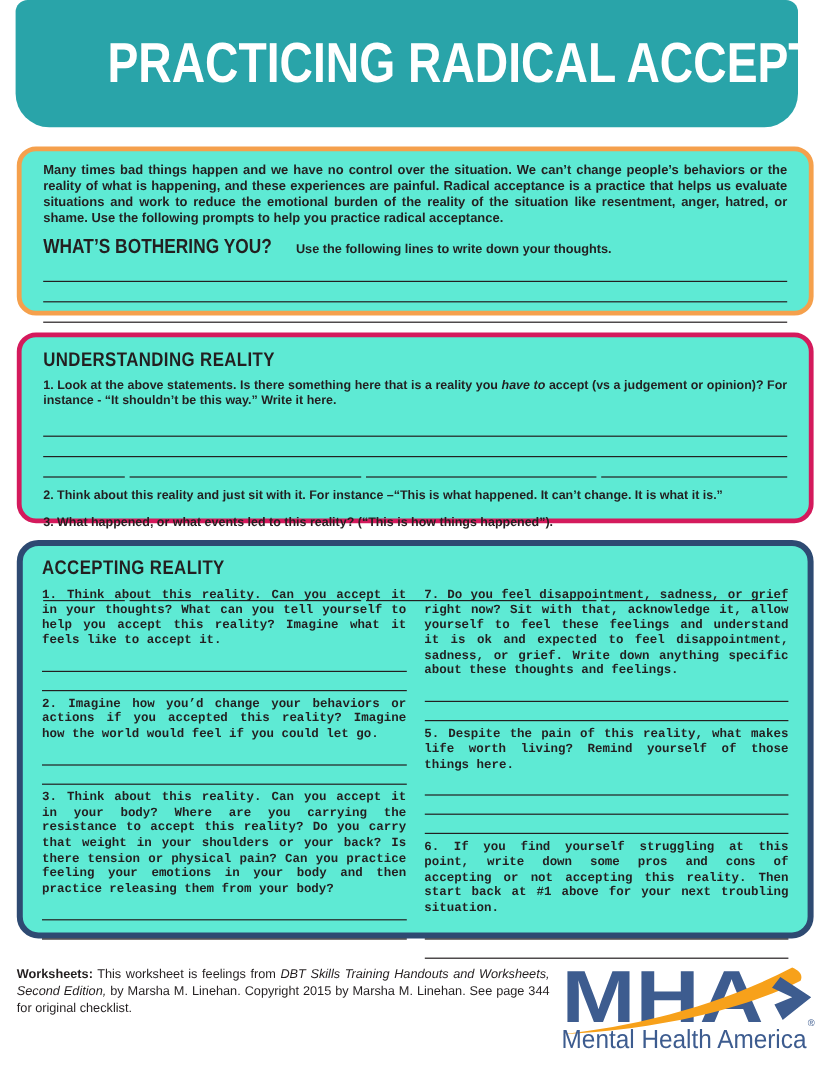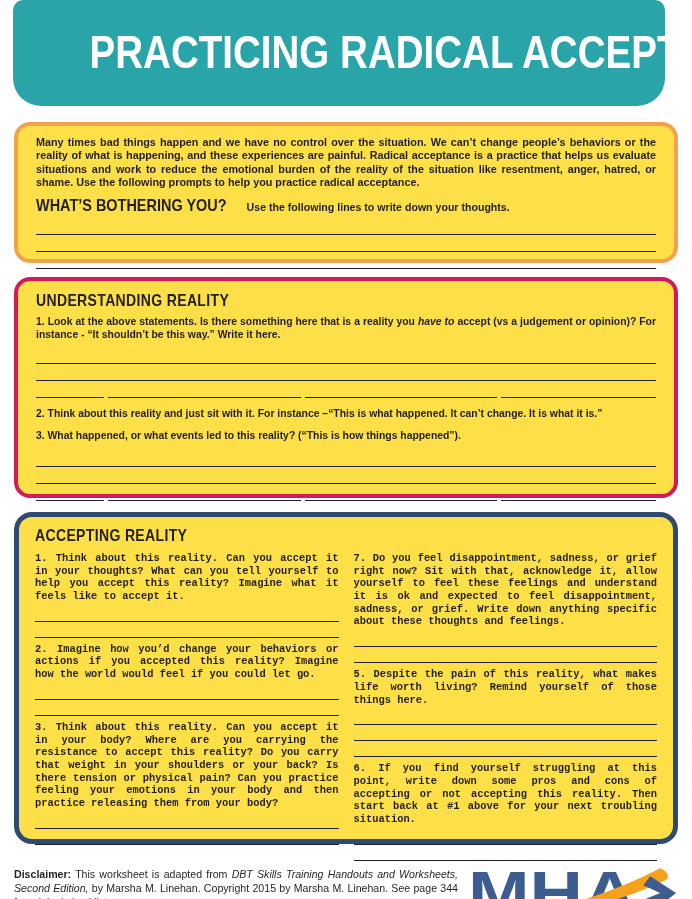--- a/index.html
+++ b/index.html
@@ -30,25 +30,25 @@
     letter-spacing:0px;
     color:#ffffff;
     white-space:nowrap;
   }
 
   
   .wbox {
     margin:14px 14px 0 14px;
     width:664px;
     border-radius:16px;
-    background:#fde047;
+    background:#5eead4;
     padding:10px 18px 8px 18px;
   }
   .box-orange { margin-top:16px; height:141px; border:4px solid #f5a04c; }
-  .box-pink   { height:221px; border:4px solid #d41a5c; }
+  .box-pink   { height:159px; border:4px solid #d41a5c; }
   .box-navy   { height:332px; border:5px solid #2e4a72; border-radius:18px; padding:9px 16px 8px 16px; }
 
   .box-head {
     display:inline-block;
     transform:scaleX(0.85);
     transform-origin:left center;
     font-weight:bold;
     font-size:16.5px;
     letter-spacing:0.4px;
     white-space:nowrap;
@@ -208,21 +208,21 @@
       <div class="item">
         <div class="qtext">6. If you find yourself struggling at this point, write down some pros and cons of accepting or not accepting this reality. Then start back at #1 above for your next troubling situation.</div>
         <div class="wline first"></div>
         <div class="wline"></div>
       </div>
     </div>
   </div>
 </div>
 
 <div class="footer">
-  <div class="disclaimer"><b>Disclaimer:</b><span> This worksheet is adapted from </span><i>DBT Skills Training Handouts and Worksheets, Second Edition,</i><span> by Marsha M. Linehan. Copyright 2015 by Marsha M. Linehan. See page 344 for original checklist.</span></div>
+  <div class="disclaimer"><b>Worksheets:</b><span> This worksheet is feelings from </span><i>DBT Skills Training Handouts and Worksheets, Second Edition,</i><span> by Marsha M. Linehan. Copyright 2015 by Marsha M. Linehan. See page 344 for original checklist.</span></div>
 
   <div class="logo-wrap">
     <svg width="214" height="76" viewBox="0 0 216 76">
 
       <text x="2" y="50" font-family="Liberation Sans, sans-serif" font-weight="bold" font-size="62" fill="#3d5c8f" textLength="170" lengthAdjust="spacingAndGlyphs">MHA</text>
 
       <path d="M2 60 C 70 53 138 34 196 4 C 203 7 205 11 203 15 C 150 42 72 57 2 60 Z" fill="#f7a11a"></path>
 
       <path d="M186 12 L212 29 L188 48 L181 35 L196 29 L179 21 Z" fill="#3d5c8f"></path>
 

